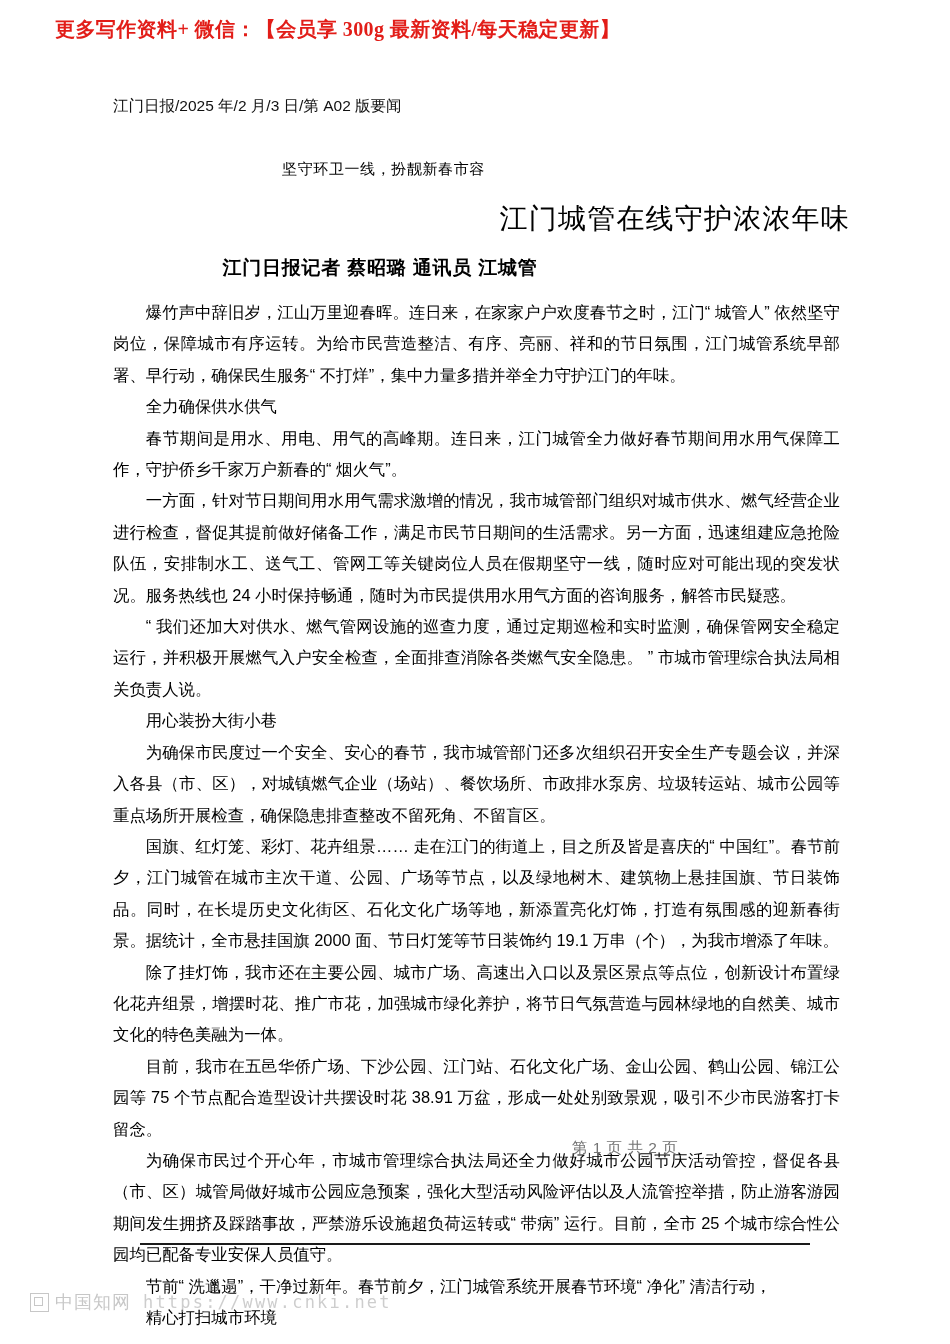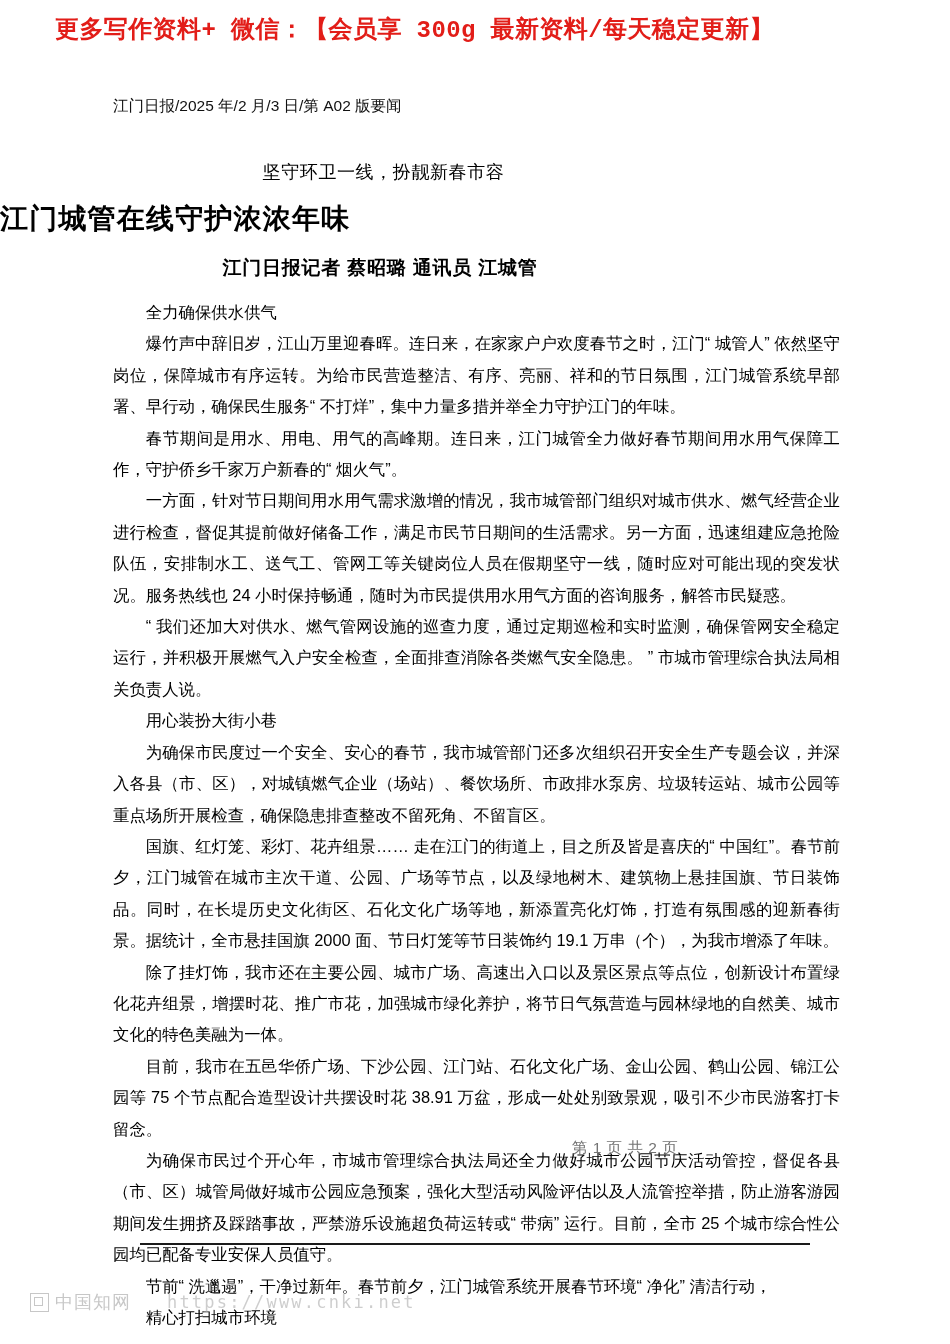--- a/index.html
+++ b/index.html
@@ -22,24 +22,24 @@
     left: 55px;
     top: 14px;
     width: 840px;
     height: 30px;
     display: flex;
     align-items: center;
   }
   .promo-text {
     color: #e21d18;
     font-weight: bold;
-    font-size: 24px;
+    font-size: 20px;
     letter-spacing: 0.4px;
     white-space: nowrap;
-    font-family: Liberation Mono, monospace;
+    font-family: Liberation Serif, serif;
   }
 
   
   .sheet {
     position: absolute;
     left: 0;
     top: 0;
     width: 950px;
     height: 1344px;
   }
@@ -53,33 +53,33 @@
     line-height: 24px;
     color: #111;
   }
 
   .kicker {
     position: absolute;
     left: 0;
     top: 160px;
     width: 767px;
     text-align: center;
-    font-size: 18px;
+    font-size: 15px;
     letter-spacing: 0.6px;
     color: #000;
   }
 
   .headline {
     position: absolute;
     left: 0;
     top: 200px;
     width: 850px;
-    text-align: left;
+    text-align: right;
     font-size: 28px;
-    font-weight: bold;
+    font-weight: normal;
     letter-spacing: 1.2px;
     color: #000;
   }
 
   .byline {
     position: absolute;
     left: 0;
     top: 255px;
     width: 760px;
     text-align: center;
@@ -134,21 +134,21 @@
     background: #1a1a1a;
   }
 
   
   .watermark {
     position: absolute;
     left: 30px;
     top: 1290px;
     display: flex;
     align-items: center;
-    gap: 36px;
+    gap: 12px;
     opacity: 0.55;
   }
   .watermark .wm-logo {
     display: flex;
     align-items: center;
     gap: 6px;
   }
   .wm-mark {
     width: 17px;
     height: 17px;
@@ -189,22 +189,22 @@
 
   <div class="source-line">江门日报/2025 年/2 月/3 日/第 A02 版要闻</div>
 
   <div class="kicker">坚守环卫一线，扮靓新春市容</div>
 
   <div class="headline">江门城管在线守护浓浓年味</div>
 
   <div class="byline">江门日报记者 蔡昭璐 通讯员 江城管</div>
 
   <div class="article-body">
+    <p class="para">爆竹声中辞旧岁，江山万里迎春晖。连日来，在家家户户欢度春节之时，江门“ 城管人” 依然坚守岗位，保障城市有序运转。为给市民营造整洁、有序、亮丽、祥和的节日氛围，江门城管系统早部署、早行动，确保民生服务“ 不打烊”，集中力量多措并举全力守护江门的年味。</p>
     <p class="para subhead">全力确保供水供气</p>
-    <p class="para">爆竹声中辞旧岁，江山万里迎春晖。连日来，在家家户户欢度春节之时，江门“ 城管人” 依然坚守岗位，保障城市有序运转。为给市民营造整洁、有序、亮丽、祥和的节日氛围，江门城管系统早部署、早行动，确保民生服务“ 不打烊”，集中力量多措并举全力守护江门的年味。</p>
     <p class="para">春节期间是用水、用电、用气的高峰期。连日来，江门城管全力做好春节期间用水用气保障工作，守护侨乡千家万户新春的“ 烟火气”。</p>
     <p class="para">一方面，针对节日期间用水用气需求激增的情况，我市城管部门组织对城市供水、燃气经营企业进行检查，督促其提前做好储备工作，满足市民节日期间的生活需求。另一方面，迅速组建应急抢险队伍，安排制水工、送气工、管网工等关键岗位人员在假期坚守一线，随时应对可能出现的突发状况。服务热线也 24 小时保持畅通，随时为市民提供用水用气方面的咨询服务，解答市民疑惑。</p>
     <p class="para">“ 我们还加大对供水、燃气管网设施的巡查力度，通过定期巡检和实时监测，确保管网安全稳定运行，并积极开展燃气入户安全检查，全面排查消除各类燃气安全隐患。 ” 市城市管理综合执法局相关负责人说。</p>
     <p class="para subhead">用心装扮大街小巷</p>
     <p class="para">为确保市民度过一个安全、安心的春节，我市城管部门还多次组织召开安全生产专题会议，并深入各县（市、区），对城镇燃气企业（场站）、餐饮场所、市政排水泵房、垃圾转运站、城市公园等重点场所开展检查，确保隐患排查整改不留死角、不留盲区。</p>
     <p class="para">国旗、红灯笼、彩灯、花卉组景…… 走在江门的街道上，目之所及皆是喜庆的“ 中国红”。春节前夕，江门城管在城市主次干道、公园、广场等节点，以及绿地树木、建筑物上悬挂国旗、节日装饰品。同时，在长堤历史文化街区、石化文化广场等地，新添置亮化灯饰，打造有氛围感的迎新春街景。据统计，全市悬挂国旗 2000 面、节日灯笼等节日装饰约 19.1 万串（个），为我市增添了年味。</p>
     <p class="para">除了挂灯饰，我市还在主要公园、城市广场、高速出入口以及景区景点等点位，创新设计布置绿化花卉组景，增摆时花、推广市花，加强城市绿化养护，将节日气氛营造与园林绿地的自然美、城市文化的特色美融为一体。</p>
     <p class="para">目前，我市在五邑华侨广场、下沙公园、江门站、石化文化广场、金山公园、鹤山公园、锦江公园等 75 个节点配合造型设计共摆设时花 38.91 万盆，形成一处处别致景观，吸引不少市民游客打卡留念。</p>
     <p class="para">为确保市民过个开心年，市城市管理综合执法局还全力做好城市公园节庆活动管控，督促各县（市、区）城管局做好城市公园应急预案，强化大型活动风险评估以及人流管控举措，防止游客游园期间发生拥挤及踩踏事故，严禁游乐设施超负荷运转或“ 带病” 运行。目前，全市 25 个城市综合性公园均已配备专业安保人员值守。</p>
     <p class="para">节前“ 洗邋遢”，干净过新年。春节前夕，江门城管系统开展春节环境“ 净化” 清洁行动，</p>

